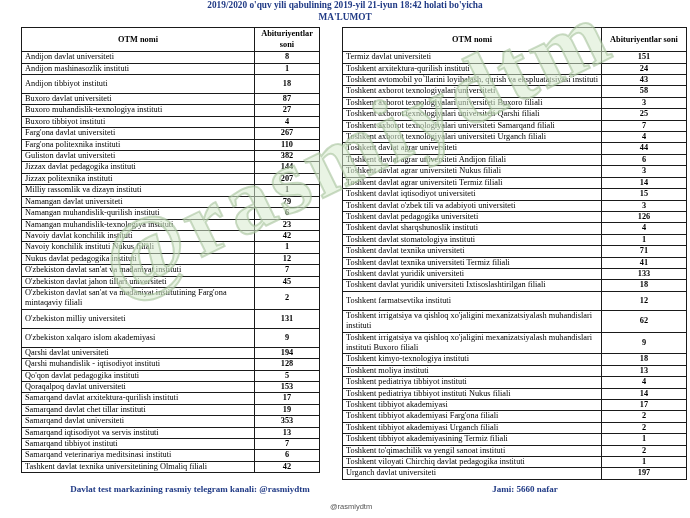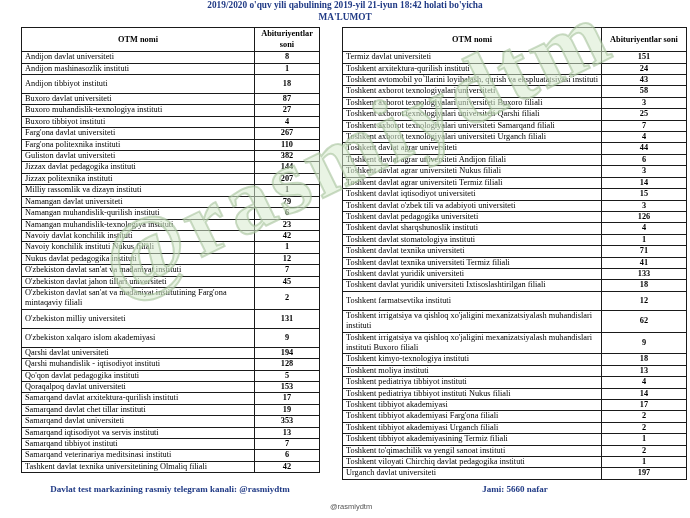--- a/index.html
+++ b/index.html
@@ -49,21 +49,21 @@
   .otm-table td.name { text-align: left; }
   .otm-table td.num  { text-align: center; font-weight: bold; }
   .otm-table tr.tall td { height: 18px; }
   .footer-row {
     display: flex;
     margin-top: 4px;
     color: #203a85;
     font-weight: bold;
     font-size: 9px;
   }
-  .footer-left  { width: 340px; text-align: center; }
+  .footer-left  { width: 340px; text-align: center; padding-left: 20px; }
   .footer-right { flex: 1; text-align: center; }
   .page-handle {
     position: absolute;
     left: 330px;
     top: 502px;
     font-family: "Liberation Sans", sans-serif;
     font-size: 7.5px;
     color: #555;
   }
   .watermark {

